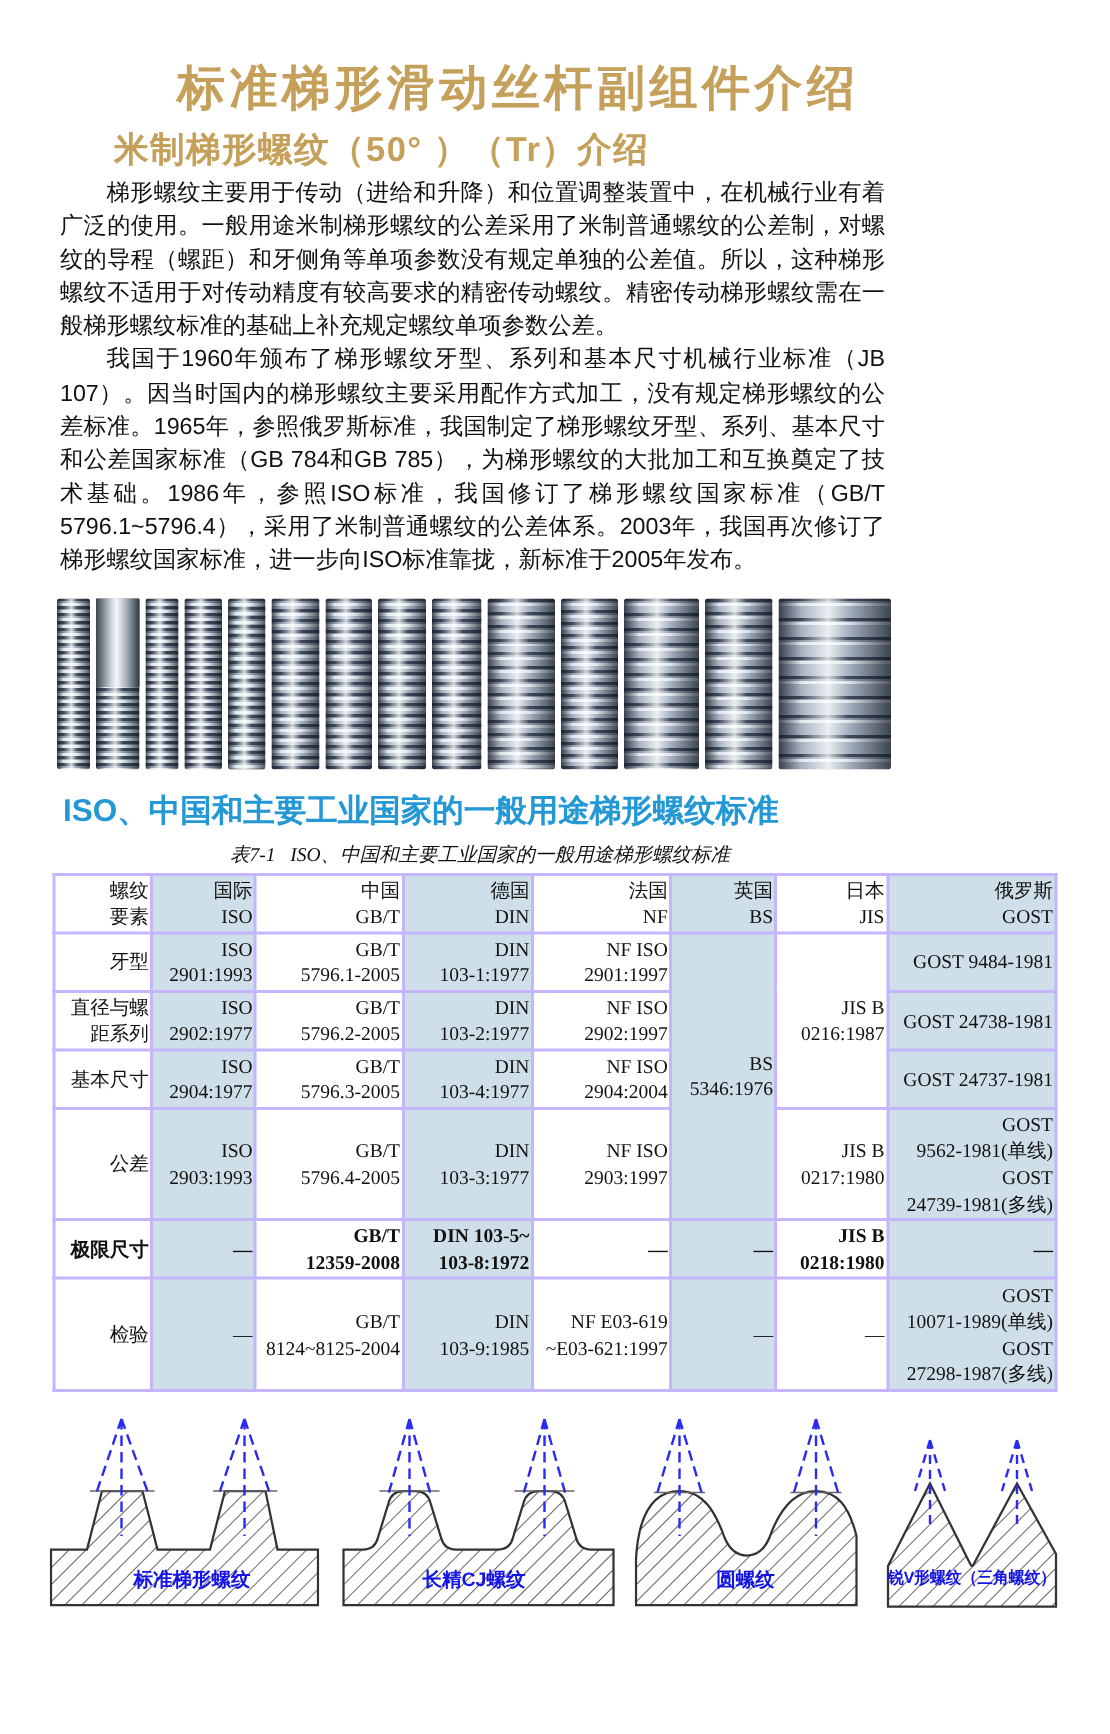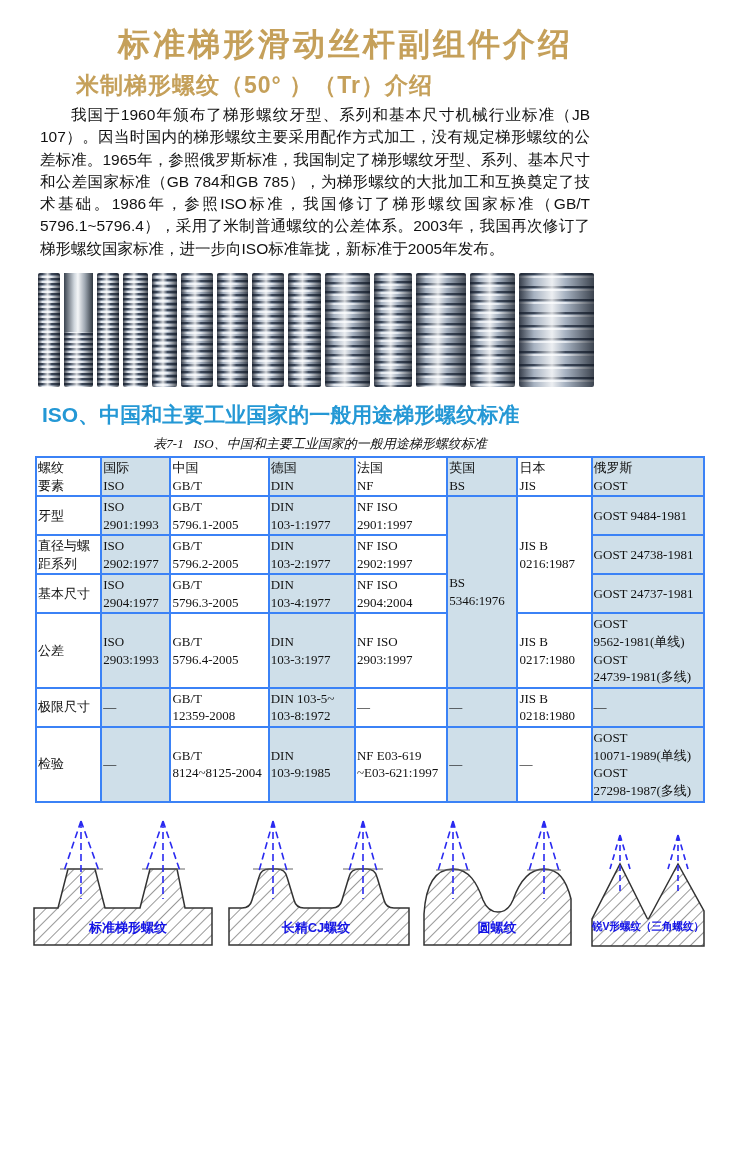--- a/index.html
+++ b/index.html
@@ -1,17 +1,17 @@
 <!DOCTYPE html>
 <html style="--title_gold: #C5A05A; --heading_blue: #2498D5; --diagram_label_blue: #1414E6; --table_shade: #CFDFE9;"><head>
 <meta charset="utf-8">
 <style>
   html,body{margin:0;padding:0;background:#fff;}
   body{width:740px;height:1156px;overflow:hidden;font-family:"Liberation Sans","DejaVu Sans",sans-serif;color:#111;}
-  .page{width:624px;height:1156px;position:relative;box-sizing:border-box;padding-top:24px;}
+  .page{width:624px;height:1156px;position:relative;box-sizing:border-box;padding-top:38px;}
 
   .title{font-size:32px;line-height:40px;font-weight:bold;color:var(--title_gold,#C5A05A);
          letter-spacing:3px;margin:0 0 0 118px;white-space:nowrap;}
   .subtitle{font-size:23px;line-height:30px;font-weight:bold;color:var(--title_gold,#C5A05A);
          letter-spacing:1px;margin:6px 0 0 76px;white-space:nowrap;}
 
   .bodytext{margin:4px 34px 0 40px;}
   .para{font-size:15.5px;line-height:22.3px;text-align:justify;text-indent:2em;margin:0;}
 
   .rods{display:flex;justify-content:space-between;align-items:stretch;height:114px;margin:13px 30px 0 38px;}
@@ -29,43 +29,44 @@
   .rod:nth-child(2)::after{content:"";position:absolute;left:0;right:0;top:0;height:52%;
       background:linear-gradient(90deg,#39424e,#ced5dc 35%,#f4f6f8 48%,#9fa8b2 72%,#2f3740);}
 
   .section-heading{font-size:21px;line-height:26px;font-weight:bold;color:var(--heading_blue,#2498D5);
       margin:15px 12px 0 42px;white-space:nowrap;}
   .caption{font-size:13px;line-height:18px;text-align:center;margin:7px 0 3px 16px;
       font-family:"Liberation Serif","DejaVu Serif",serif;white-space:pre;font-style:italic;}
 
   table.tbl{border-collapse:collapse;margin:0 0 0 35px;width:670px;table-layout:fixed;
       font-family:"Liberation Serif","DejaVu Serif",serif;font-size:13px;}
-  table.tbl td{border:2px solid #3b82f6;text-align:left;vertical-align:middle;
+  table.tbl td{border:2px solid #c4b5fd;text-align:right;vertical-align:middle;
       white-space:pre-line;line-height:1.35;padding:1px 1px;}
   td.shade{background:var(--table_shade,#CFDFE9);}
   tr.h1{height:34px;} tr.r1{height:37px;} tr.r2{height:36px;} tr.r3{height:36px;}
-  tr.r4{height:72px;} tr.r5{height:36px;} tr.r6{height:75px;}
+  tr.r4{height:72px;} tr.r5{height:36px;font-weight:bold;} tr.r6{height:75px;}
 
   .closing{margin:13px 34px 0 40px;font-size:16.5px;line-height:25.5px;text-align:justify;text-indent:2em;}
 
   .diagrams{position:relative;height:134px;margin-top:16px;}
   .diagrams svg{position:absolute;top:0;}
   .d1{left:33px;} .d2{left:228px;} .d3{left:423px;} .d4{left:590px;}
   .dlabel{font-weight:bold;fill:var(--diagram_label_blue,#1414E6);
       font-family:"Liberation Sans","DejaVu Sans",sans-serif;}
 </style>
 </head>
 <body>
 
 <div class="page">
 
   <h1 class="title">标准梯形滑动丝杆副组件介绍</h1>
   <h2 class="subtitle">米制梯形螺纹（50°  ）（Tr）介绍</h2>
 
   <div class="bodytext">
+    <p class="para">梯形螺纹主要用于传动（进给和升降）和位置调整装置中，在机械行业有着广泛的使用。一般用途米制梯形螺纹的公差采用了米制普通螺纹的公差制，对螺纹的导程（螺距）和牙侧角等单项参数没有规定单独的公差值。所以，这种梯形螺纹不适用于对传动精度有较高要求的精密传动螺纹。精密传动梯形螺纹需在一般梯形螺纹标准的基础上补充规定螺纹单项参数公差。</p>
     <p class="para">我国于1960年颁布了梯形螺纹牙型、系列和基本尺寸机械行业标准（JB 107）。因当时国内的梯形螺纹主要采用配作方式加工，没有规定梯形螺纹的公差标准。1965年，参照俄罗斯标准，我国制定了梯形螺纹牙型、系列、基本尺寸和公差国家标准（GB 784和GB 785），为梯形螺纹的大批加工和互换奠定了技术基础。1986年，参照ISO标准，我国修订了梯形螺纹国家标准（GB/T 5796.1~5796.4），采用了米制普通螺纹的公差体系。2003年，我国再次修订了梯形螺纹国家标准，进一步向ISO标准靠拢，新标准于2005年发布。</p>
   </div>
 
   <div class="rods">
     <div class="rod"></div>
     <div class="rod"></div>
     <div class="rod"></div>
     <div class="rod"></div>
     <div class="rod"></div>
     <div class="rod"></div>

